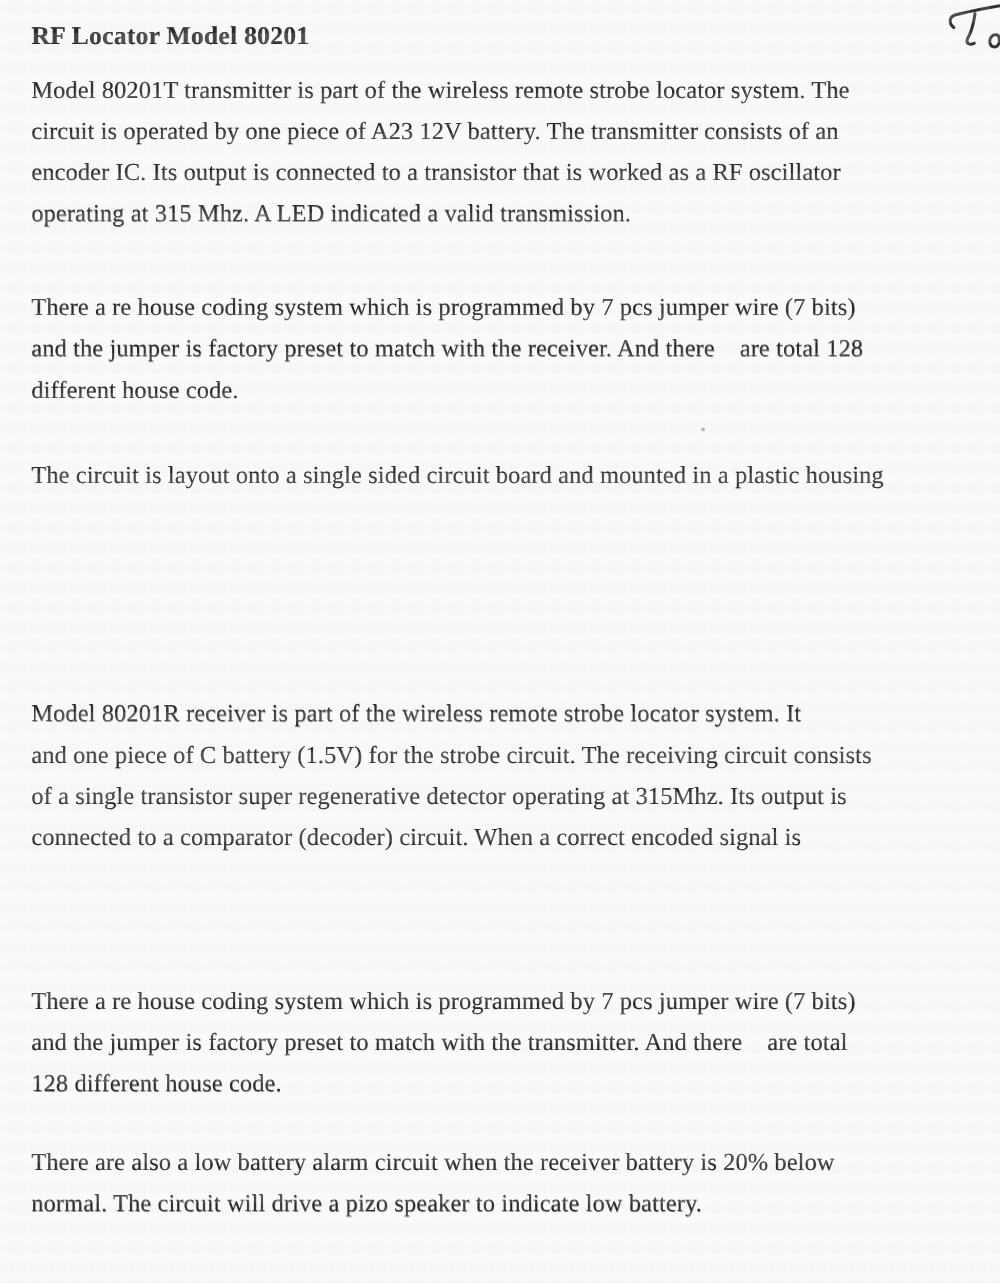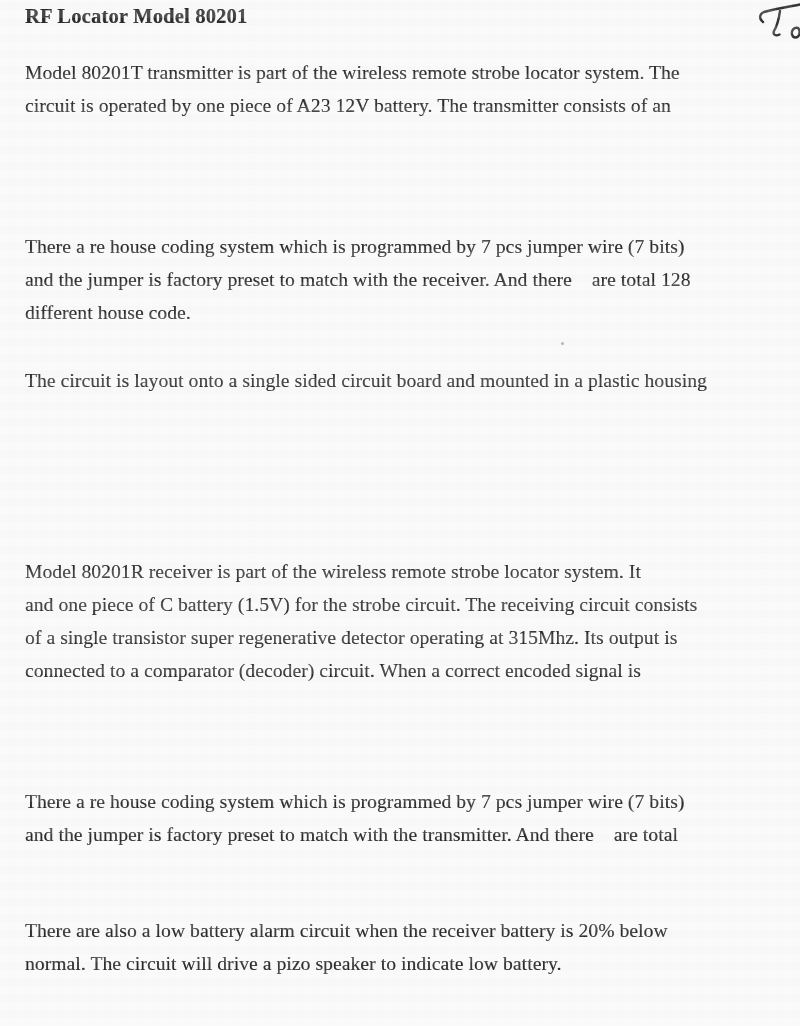--- a/index.html
+++ b/index.html
@@ -23,21 +23,21 @@
     inset: 0;
     pointer-events: none;
     background:
       repeating-linear-gradient(0deg, rgba(255,255,255,0.35) 0 8px, rgba(230,230,230,0.12) 8px 16px),
       repeating-linear-gradient(90deg, rgba(255,255,255,0.25) 0 8px, rgba(235,235,235,0.10) 8px 16px);
     opacity: 0.5;
   }
   .doc-title {
     position: absolute;
     left: 25px;
-    top: 5px;
+    top: 18px;
     font-size: 20.5px;
     font-weight: bold;
     letter-spacing: 0.2px;
     white-space: pre;
     text-shadow: 0.3px 0.3px 0.5px rgba(15,15,15,0.55);
     text-align: center;
   }
   .para {
     position: absolute;
     left: 25px;
@@ -85,20 +85,22 @@
     <g fill="none" stroke="#1e1e1e" stroke-width="2.4" stroke-linecap="round">
       <path d="M 9 21 C 5 18, 5 13, 10 11 C 21 8, 33 6, 46 3.5"></path>
       <path d="M 26 10 C 25 17, 23 25, 20 30 C 18.5 33.5, 21.5 35.5, 25.5 33.5"></path>
       <path d="M 44 27 C 40 26, 37 29.5, 38 33.5 C 39 37.5, 44 37.5, 45.2 33.5 C 46 30.5, 45.2 28, 44 27"></path>
     </g>
   </svg>
 
   <div class="para" id="para-1">
     <div class="line">Model 80201T transmitter is part of the wireless remote strobe locator system. The</div>
     <div class="line">circuit is operated by one piece of A23 12V battery. The transmitter consists of an</div>
+    <div class="line">encoder IC. Its output is connected to a transistor that is worked as a RF oscillator</div>
+    <div class="line">operating at 315 Mhz. A LED indicated a valid transmission.</div>
   </div>
 
   <div class="para" id="para-2">
     <div class="line">There a re house coding system which is programmed by 7 pcs jumper wire (7 bits)</div>
     <div class="line">and the jumper is factory preset to match with the receiver. And there    are total 128</div>
     <div class="line">different house code.</div>
   </div>
 
   <div class="para" id="para-3">
     <div class="line">The circuit is layout onto a single sided circuit board and mounted in a plastic housing</div>
@@ -109,20 +111,21 @@
   <div class="para" id="para-4">
     <div class="line">Model 80201R receiver is part of the wireless remote strobe locator system. It</div>
     <div class="line">and one piece of C battery (1.5V) for the strobe circuit. The receiving circuit consists</div>
     <div class="line">of a single transistor super regenerative detector operating at 315Mhz. Its output is</div>
     <div class="line">connected to a comparator (decoder) circuit. When a correct encoded signal is</div>
   </div>
 
   <div class="para" id="para-5">
     <div class="line">There a re house coding system which is programmed by 7 pcs jumper wire (7 bits)</div>
     <div class="line">and the jumper is factory preset to match with the transmitter. And there    are total</div>
+    <div class="line">128 different house code.</div>
   </div>
 
   <div class="para" id="para-6">
     <div class="line">There are also a low battery alarm circuit when the receiver battery is 20% below</div>
     <div class="line">normal. The circuit will drive a pizo speaker to indicate low battery.</div>
   </div>
 
 </div>
 
 </body></html>

